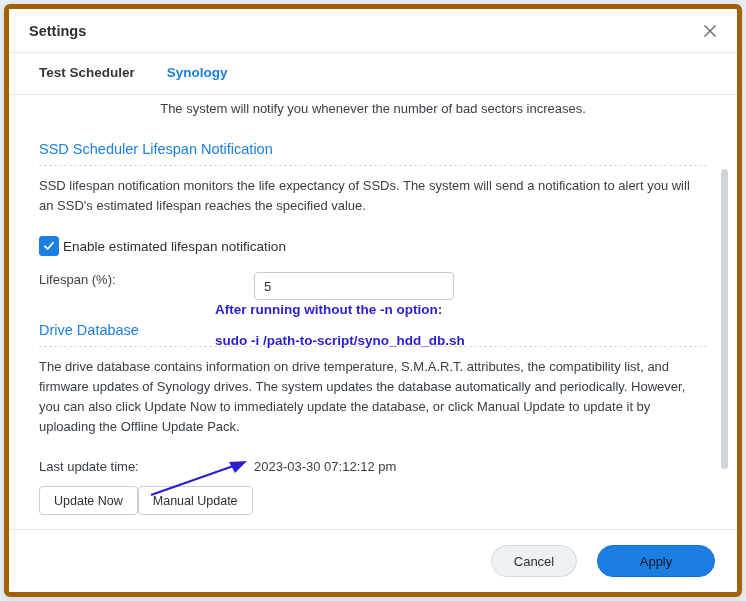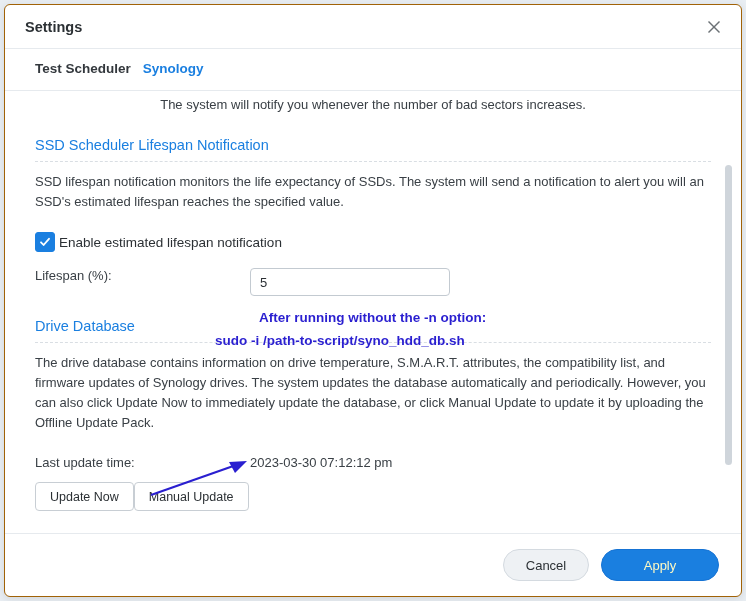--- a/index.html
+++ b/index.html
@@ -14,21 +14,21 @@
     height: 601px;
     overflow: hidden;
   }
   .dialog {
     position: absolute;
     left: 4px;
     top: 4px;
     width: 738px;
     height: 593px;
     background: #ffffff;
-    border: 1px solid #a16207;
+    border: 5px solid #a16207;
     border-radius: 6px;
     box-shadow: 0 2px 10px rgba(0,0,0,0.10);
     box-sizing: border-box;
     display: flex;
     flex-direction: column;
   }
   .titlebar {
     height: 44px;
     flex: none;
     border-bottom: 1px solid #e6eaee;
@@ -57,21 +57,21 @@
   }
 
   .tabs {
     flex: none;
     height: 42px;
     display: flex;
     align-items: center;
     padding: 0 30px;
     box-sizing: border-box;
     border-bottom: 1px solid #e6eaee;
-    gap: 12px;
+    gap: 32px;
   }
   .tab {
     font-size: 13.5px;
     font-weight: bold;
     color: #33383d;
     cursor: pointer;
     padding-bottom: 2px;
   }
   .tab.active {
     color: #1a7fe0;
@@ -210,42 +210,42 @@
     cursor: pointer;
   }
 
   .footer {
     flex: none;
     height: 63px;
     border-top: 1px solid #e6eaee;
     display: flex;
     align-items: center;
     justify-content: flex-end;
-    gap: 12px;
+    gap: 20px;
     padding: 0 22px;
     box-sizing: border-box;
   }
   .btn-cancel {
     height: 32px;
     min-width: 86px;
     border-radius: 16px;
     border: 1px solid #d4dae0;
     background: #eef1f4;
     color: #2b3034;
     font-size: 13px;
     cursor: pointer;
     font-family: "Liberation Sans", sans-serif;
   }
   .btn-apply {
     height: 32px;
     min-width: 118px;
     border-radius: 16px;
     border: 1px solid #1673d4;
     background: #1a7fe0;
-    color: #fef9c3;
+    color: #0f172a;
     font-size: 13px;
     cursor: pointer;
     font-family: "Liberation Sans", sans-serif;
   }
 </style>
 </head>
 <body>
 
 <div id="root">
   <div class="dialog">
@@ -308,20 +308,20 @@
 
       <div class="vscroll"></div>
     </div>
 
     <div class="footer">
       <button class="btn-cancel">Cancel</button>
       <button class="btn-apply">Apply</button>
     </div>
   </div>
 
-  <div class="annot" style="left:215px; top:308px;margin-left:44px;">After running without the -n option:</div>
+  <div class="annot" style="left:215px; top:300px;">After running without the -n option:</div>
   <div class="annot" style="left:215px; top:331px;">sudo -i /path-to-script/syno_hdd_db.sh</div>
 
   <svg class="arrow-svg" style="left:145px; top:455px;" width="110" height="45" viewBox="0 0 110 45">
     <line x1="6" y1="40" x2="94" y2="9" stroke="#2a1fd0" stroke-width="2.2"></line>
     <polygon points="102,6 84,7 90,18" fill="#2a1fd0"></polygon>
   </svg>
 </div>
 
 </body></html>

